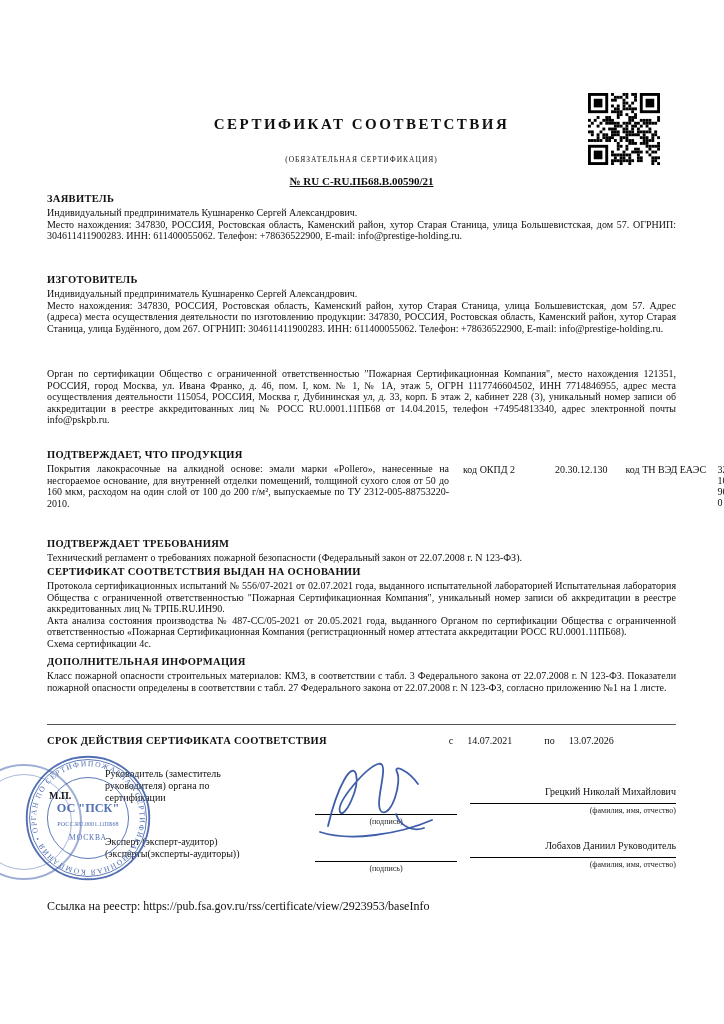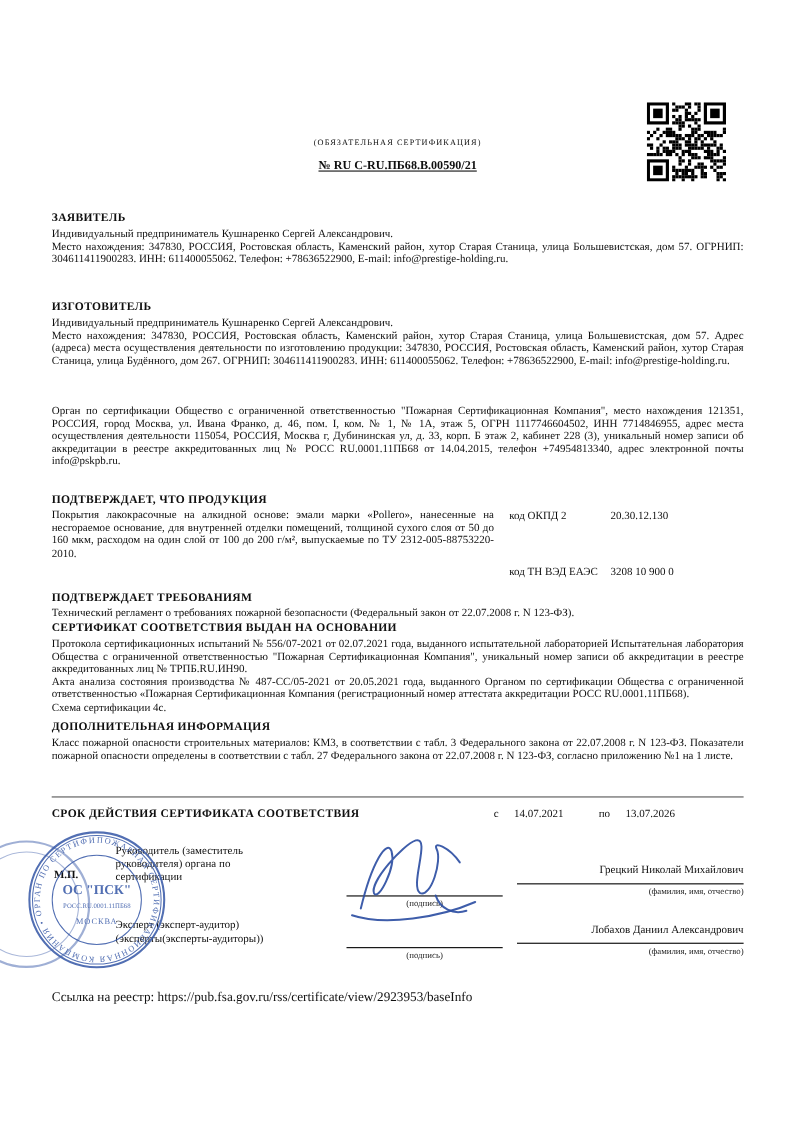--- a/index.html
+++ b/index.html
@@ -7,38 +7,38 @@
   body { width:724px; height:1024px; }
   .page {
     position:relative; width:724px; height:1024px; background:#fff;
     overflow:hidden; font-family:"Liberation Serif", serif; color:#101010;
   }
   .content { position:absolute; left:47px; top:0; width:629px; height:1024px; }
 
   
   .titleblock { position:absolute; top:116px; left:0; width:100%; text-align:center; }
   .doc-title { font-size:15px; font-weight:bold; letter-spacing:2.5px; }
-  .doc-sub   { margin-top:9px; font-size:7.5px; letter-spacing:1px; }
+  .doc-sub   { margin-top:22px; font-size:7.5px; letter-spacing:1px; }
   .doc-num   { margin-top:11px; font-size:11px; font-weight:bold; text-decoration:underline; }
 
   
   .sec { position:absolute; left:0; width:629px; }
   .sec-h { font-size:10.5px; font-weight:bold; letter-spacing:.3px; margin-bottom:3px; }
   .body  { font-size:10px; line-height:11.6px; text-align:justify; }
 
   .sec-applicant   { top:193px; }
   .sec-manufacturer{ top:274px; }
   .sec-organ       { top:368px; }
   .sec-product     { top:449px; }
   .sec-requirements{ top:538px; }
   .sec-basis       { top:566px; }
   .sec-additional  { top:656px; }
 
   .product-text { width:402px; }
-  .codes { position:absolute; left:416px; top:15px; width:213px; display:flex; flex-direction:column; gap:40px; font-size:10px; }
+  .codes { position:absolute; left:416px; top:15px; width:213px; display:flex; flex-direction:row; gap:18px; font-size:10px; }
   .code-line { display:flex; align-items:baseline; }
   .code-label { width:92px; flex:none; }
   .code-value { font-weight:normal; }
 
   
   .validity {
     position:absolute; left:0; top:724px; width:629px;
     border-top:1px solid #555; padding-top:10px;
     display:flex; align-items:center; font-size:10px;
   }
@@ -326,20 +326,21 @@
         <rect x="54.40" y="5.44" width="8.16" height="8.16"></rect>
         <rect x="0.00" y="48.96" width="19.04" height="19.04"></rect>
         <rect x="2.72" y="51.68" width="13.60" height="13.60" fill="#fff"></rect>
         <rect x="5.44" y="54.40" width="8.16" height="8.16"></rect>
       </svg>
   </div>
 
   <div class="content">
 
     <div class="titleblock">
+      <div class="doc-title">СЕРТИФИКАТ СООТВЕТСТВИЯ</div>
       <div class="doc-sub">(ОБЯЗАТЕЛЬНАЯ СЕРТИФИКАЦИЯ)</div>
       <div class="doc-num">№ RU С-RU.ПБ68.В.00590/21</div>
     </div>
 
     <section class="sec sec-applicant">
       <div class="sec-h">ЗАЯВИТЕЛЬ</div>
       <p class="body">Индивидуальный предприниматель Кушнаренко Сергей Александрович.</p>
       <p class="body">Место нахождения: 347830, РОССИЯ, Ростовская область, Каменский район, хутор Старая Станица, улица Большевистская, дом 57. ОГРНИП: 304611411900283. ИНН: 611400055062. Телефон: +78636522900, E-mail: info@prestige-holding.ru.</p>
     </section>
 
@@ -406,21 +407,21 @@
     <div class="signcol r2">
       <div class="sigline"></div>
       <div class="caption">(подпись)</div>
     </div>
 
     <div class="namecol r1">
       <div class="name">Грецкий Николай Михайлович</div>
       <div class="caption">(фамилия, имя, отчество)</div>
     </div>
     <div class="namecol r2">
-      <div class="name">Лобахов Даниил Александрович</div>
+      <div class="name">Лобахов Даниил Руководитель</div>
       <div class="caption">(фамилия, имя, отчество)</div>
     </div>
   </div>
 
   <div class="stamp-ghost"></div>
 
   <svg class="stamp" viewBox="0 0 140 140" xmlns="http://www.w3.org/2000/svg">
     <defs>
       <path id="ringPath" d="M 70,15 A 55,55 0 1 1 69.99,15"></path>
     </defs>

